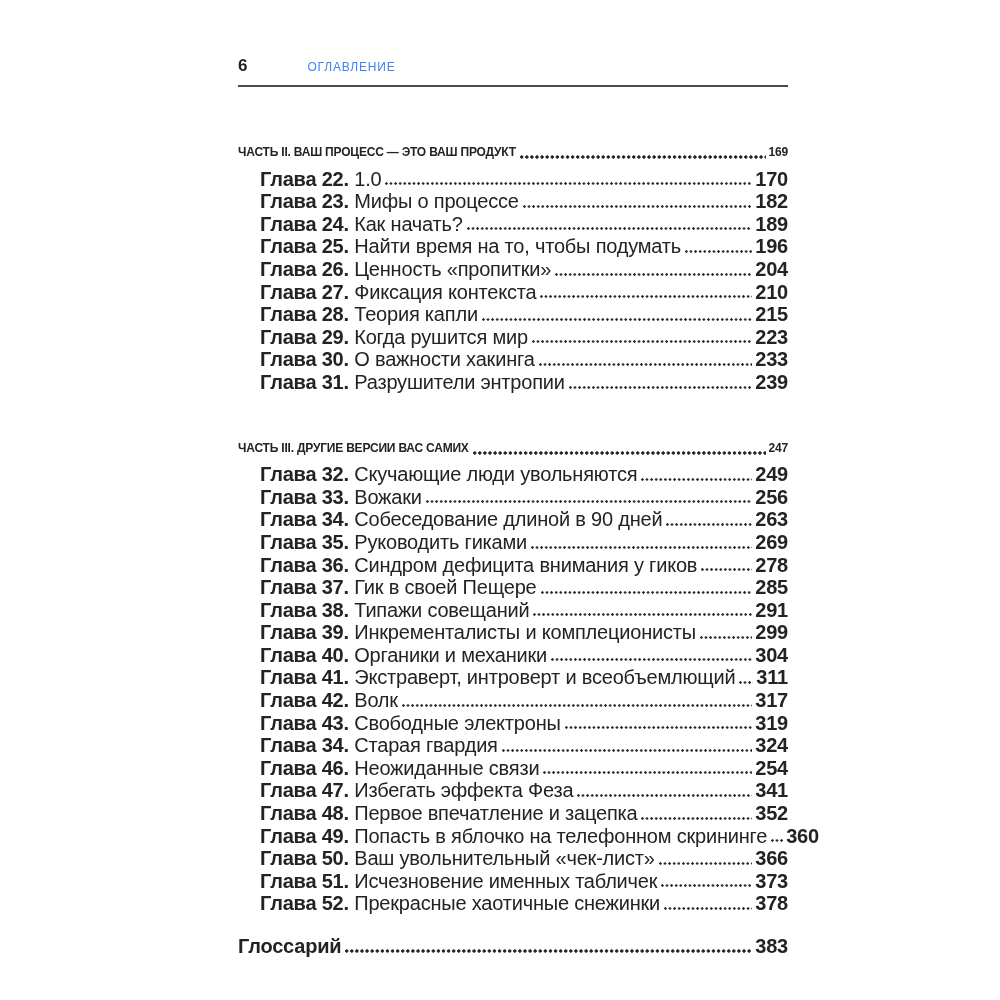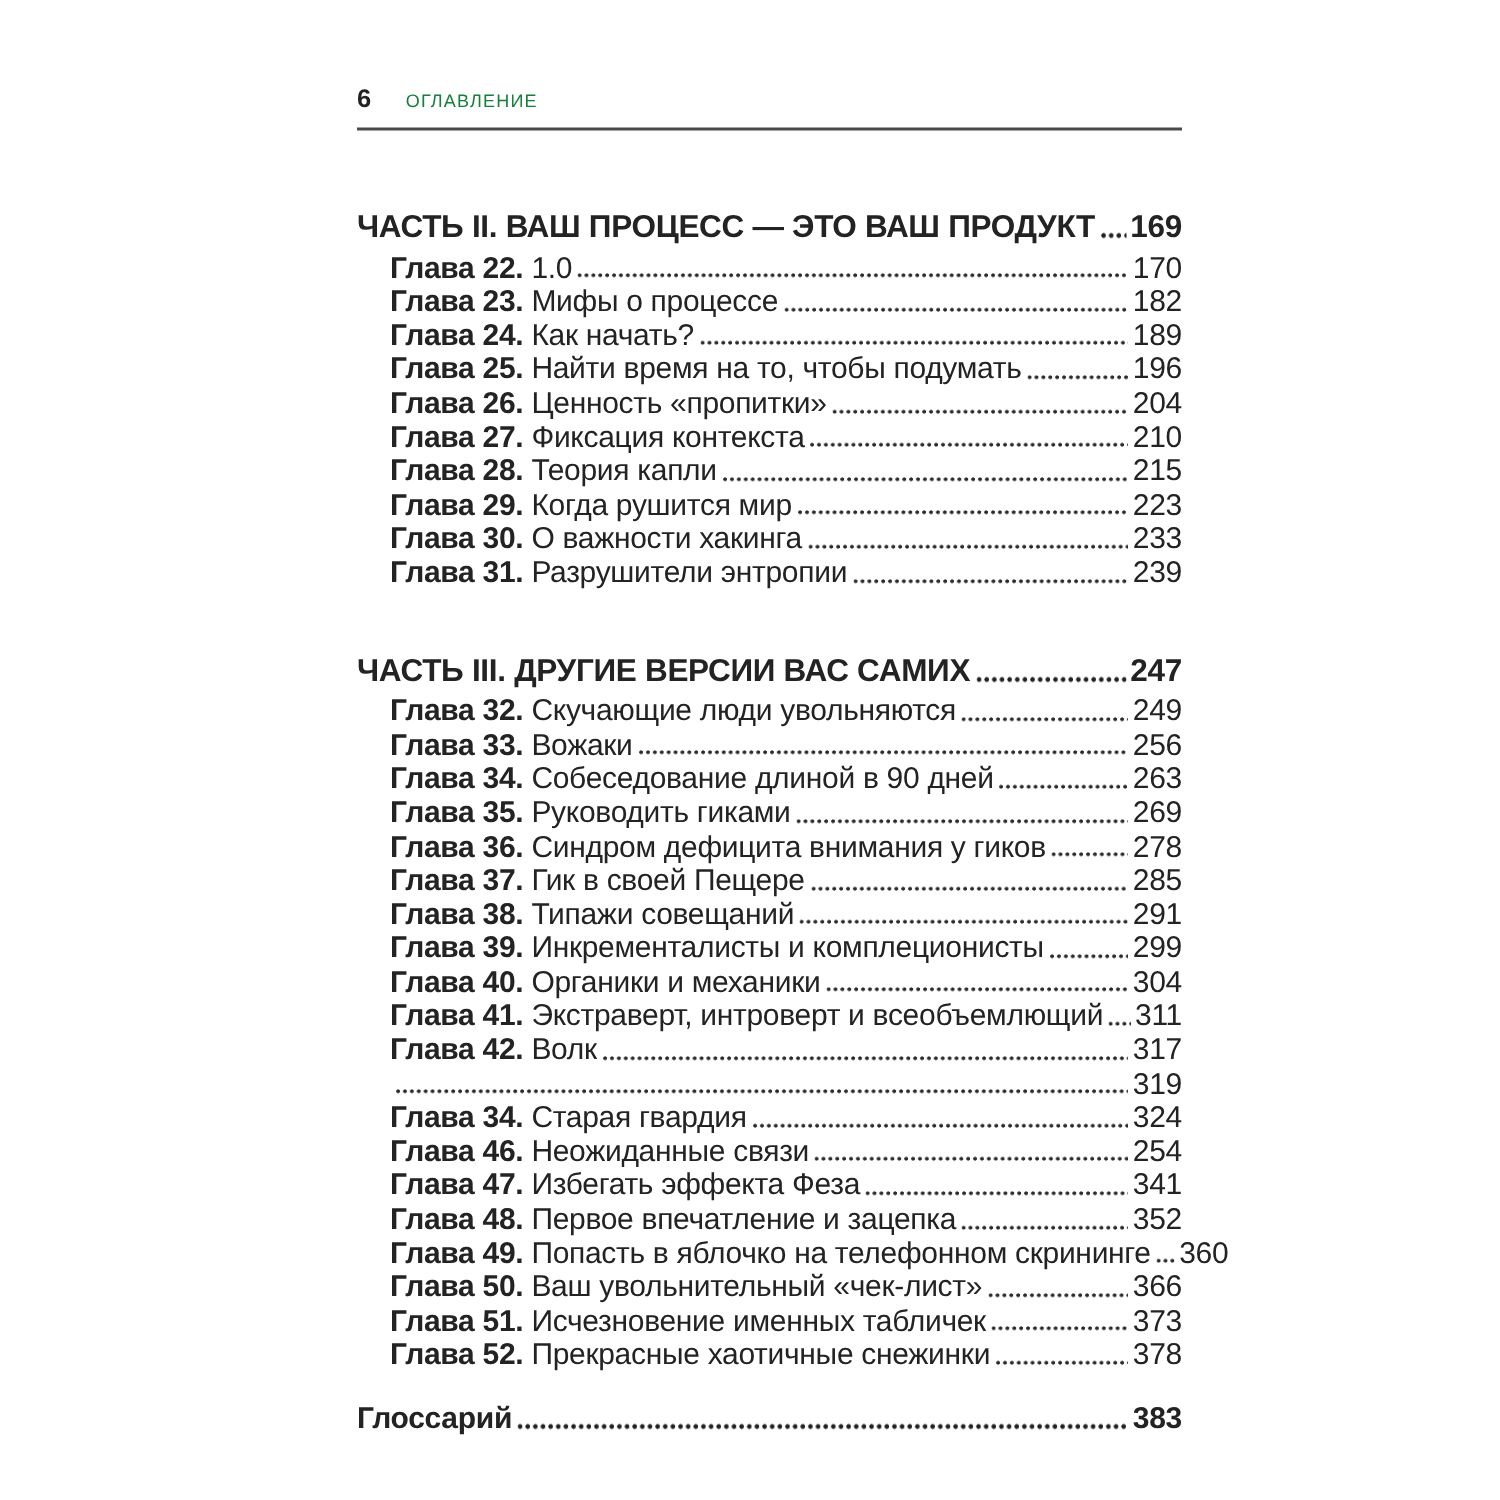--- a/index.html
+++ b/index.html
@@ -28,43 +28,43 @@
     align-items: baseline;
     padding-bottom: 9px;
     border-bottom: 2px solid #4a4a4a;
   }
   .page-number {
     font-size: 17px;
     font-weight: 700;
     letter-spacing: 0;
   }
   .running-head {
-    margin-left: 23px;
+    margin-left: 60px;
     font-size: 12px;
     letter-spacing: 0.8px;
-    color: #15803d;
+    color: #3b82f6;
   }
   
   .toc {
     margin-top: 34px;
   }
   .toc-section + .toc-section {
     margin-top: 23px;
   }
   .row {
     display: flex;
     align-items: baseline;
     font-size: 20px;
     line-height: 22.6px;
     letter-spacing: -0.2px;
     white-space: nowrap;
   }
   .part-row {
     font-weight: 700;
-    font-size: 21px;
+    font-size: 12px;
     margin-bottom: 4px;
   }
   .chapters .row {
     padding-left: 22px;
   }
   .chapter-label { font-weight: 700; }
   .chapter-title { font-weight: 400; }
   .chapter-title::before { content: " "; }
   
   .leader {
@@ -76,21 +76,21 @@
     background-size: 4.6px 3px;
     background-repeat: repeat-x;
     min-width: 12px;
   }
   .bold-leader {
     height: 3.6px;
     margin-bottom: 4.6px;
     background-image: radial-gradient(circle at 1.7px 1.8px, #222222 1.3px, rgba(0,0,0,0) 1.7px);
     background-size: 5.1px 3.6px;
   }
-  .page-num { font-weight: 400; }
+  .page-num { font-weight: 700; }
   .part-page, .standalone-page { font-weight: 700; margin-top: 20px; }
   .standalone-row {
     font-weight: 700;
     font-size: 20px;
   }
 </style>
 </head>
 <body>
 
 <div class="page">
@@ -238,20 +238,21 @@
     <span class="page-num">311</span>
   </div>
 
   <div class="row chapter-row">
     <span class="chapter-text"><b class="chapter-label">Глава 42.</b><span class="chapter-title">Волк</span></span>
     <span class="leader"></span>
     <span class="page-num">317</span>
   </div>
 
   <div class="row chapter-row">
+    <span class="chapter-text"><b class="chapter-label">Глава 43.</b><span class="chapter-title">Свободные электроны</span></span>
     <span class="leader"></span>
     <span class="page-num">319</span>
   </div>
 
   <div class="row chapter-row">
     <span class="chapter-text"><b class="chapter-label">Глава 34.</b><span class="chapter-title">Старая гвардия</span></span>
     <span class="leader"></span>
     <span class="page-num">324</span>
   </div>
 

